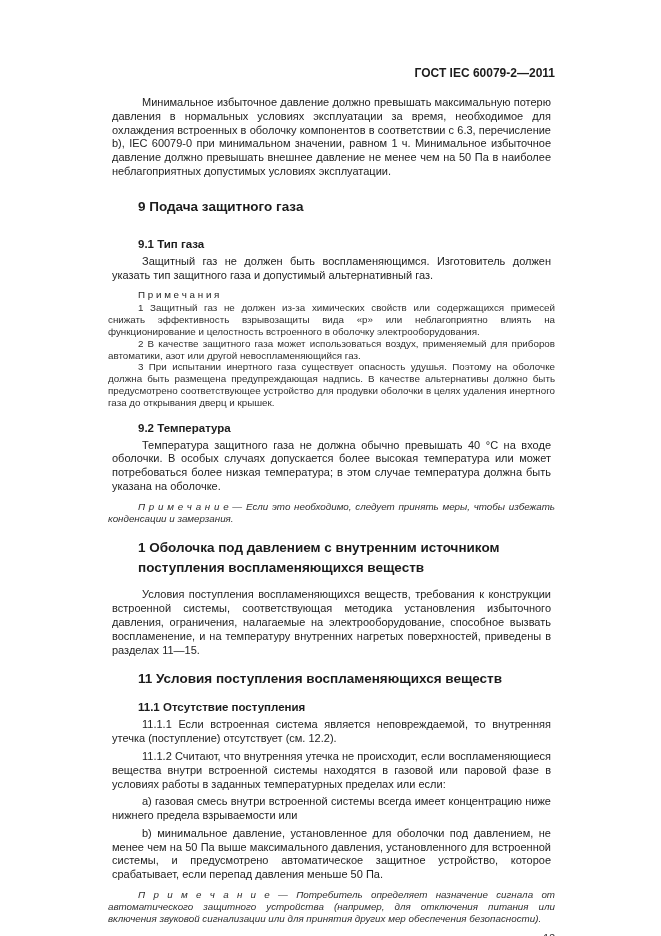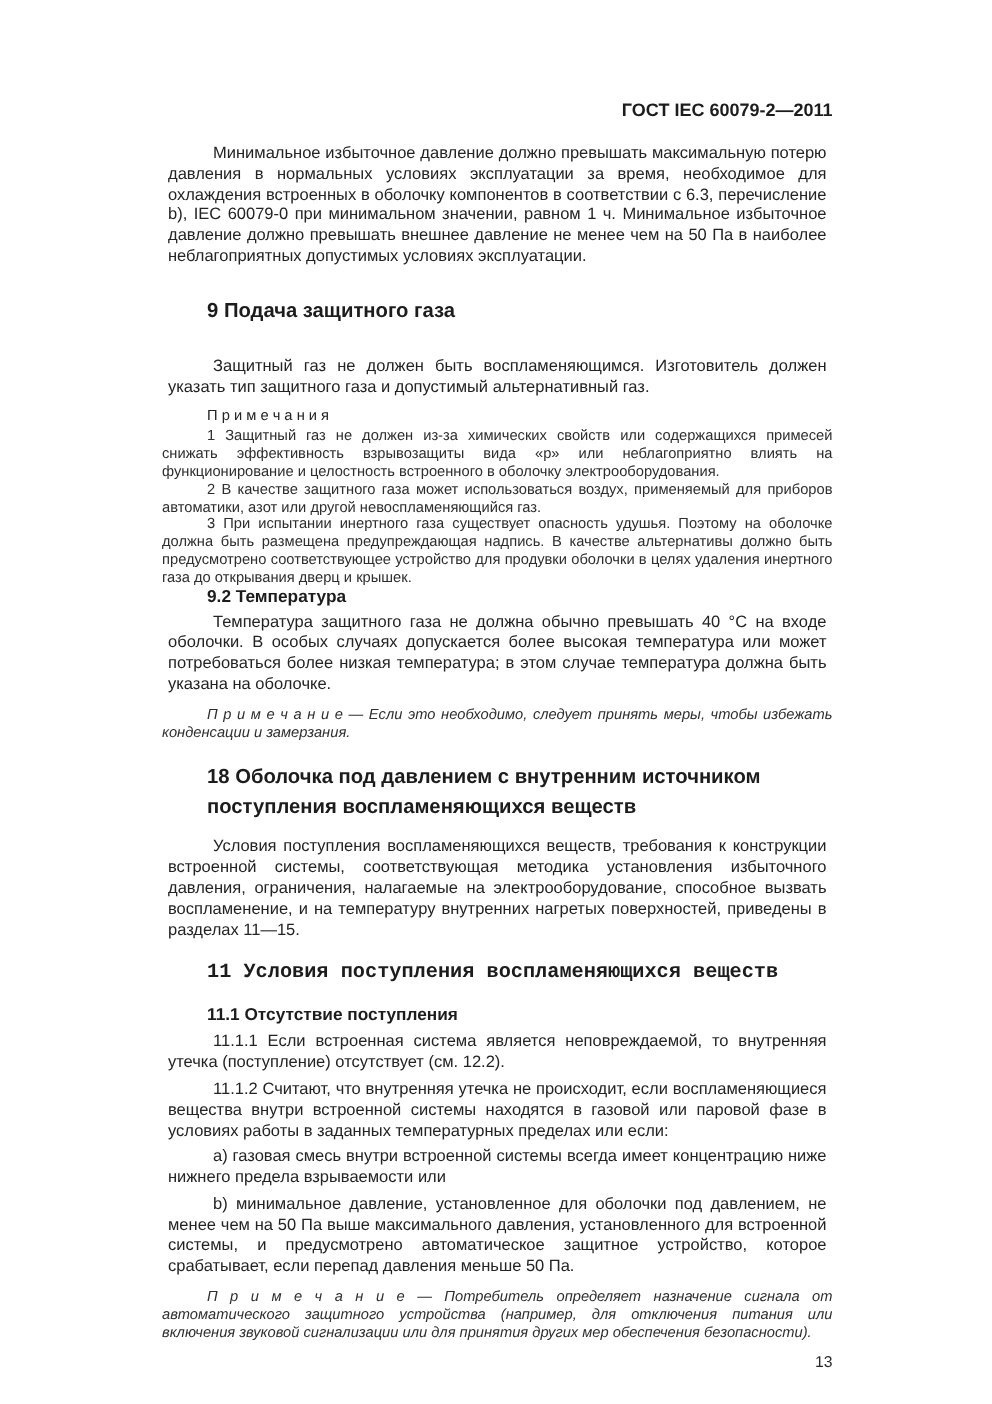--- a/index.html
+++ b/index.html
@@ -44,22 +44,22 @@
   }
   .chapter-heading {
     font-weight: bold;
     font-size: 13.5px;
     line-height: 20px;
     padding-left: 30px;
     margin: 18px 0 21px 0;
     color: #1c1c1c;
   }
   .chapter-heading.ch10 { margin: 14px 0 10px 0; }
-  .chapter-heading.ch11 { margin: 12px 0 12px 0; font-family: Liberation Mono, monospace; }
-  .subsection-heading.mt { margin-top: 0; }
+  .chapter-heading.ch11 { margin: 12px 0 12px 0; }
+  .subsection-heading.mt { margin-top: 13px; }
   .note-label {
     font-size: 9.8px;
     line-height: 12px;
     padding-left: 30px;
     margin: 7px 0 1px 0;
   }
   .note {
     font-size: 9.8px;
     line-height: 11.8px;
     text-align: justify;
@@ -79,32 +79,33 @@
 <body>
 
 <div class="page">
 
   <div class="doc-header">ГОСТ IEC 60079-2—2011</div>
 
   <p class="para">Минимальное избыточное давление должно превышать максимальную потерю давления в нормальных условиях эксплуатации за время, необходимое для охлаждения встроенных в оболочку компонентов в соответствии с 6.3, перечисление b), IEC 60079-0 при минимальном значении, равном 1 ч. Минимальное избыточное давление должно превышать внешнее давление не менее чем на 50 Па в наиболее неблагоприятных допустимых условиях эксплуатации.</p>
 
   <div class="chapter-heading">9 Подача защитного газа</div>
 
+  <div class="subsection-heading">9.1 Тип газа</div>
   <p class="para">Защитный газ не должен быть воспламеняющимся. Изготовитель должен указать тип защитного газа и допустимый альтернативный газ.</p>
 
   <div class="note-label">П р и м е ч а н и я</div>
   <p class="note">1 Защитный газ не должен из-за химических свойств или содержащихся примесей снижать эффективность взрывозащиты вида «р» или неблагоприятно влиять на функционирование и целостность встроенного в оболочку электрооборудования.</p>
   <p class="note">2 В качестве защитного газа может использоваться воздух, применяемый для приборов автоматики, азот или другой невоспламеняющийся газ.</p>
   <p class="note">3 При испытании инертного газа существует опасность удушья. Поэтому на оболочке должна быть размещена предупреждающая надпись. В качестве альтернативы должно быть предусмотрено соответствующее устройство для продувки оболочки в целях удаления инертного газа до открывания дверц и крышек.</p>
 
   <div class="subsection-heading mt">9.2 Температура</div>
   <p class="para">Температура защитного газа не должна обычно превышать 40 °С на входе оболочки. В особых случаях допускается более высокая температура или может потребоваться более низкая температура; в этом случае температура должна быть указана на оболочке.</p>
   <p class="note standalone">П р и м е ч а н и е — Если это необходимо, следует принять меры, чтобы избежать конденсации и замерзания.</p>
 
-  <div class="chapter-heading ch10">18 Оболочка под давлением с внутренним источником поступления воспламеняющихся веществ</div>
+  <div class="chapter-heading ch10">1 Оболочка под давлением с внутренним источником поступления воспламеняющихся веществ</div>
   <p class="para">Условия поступления воспламеняющихся веществ, требования к конструкции встроенной системы, соответствующая методика установления избыточного давления, ограничения, налагаемые на электрооборудование, способное вызвать воспламенение, и на температуру внутренних нагретых поверхностей, приведены в разделах 11—15.</p>
 
   <div class="chapter-heading ch11">11 Условия поступления воспламеняющихся веществ</div>
 
   <div class="subsection-heading">11.1 Отсутствие поступления</div>
   <p class="para">11.1.1 Если встроенная система является неповреждаемой, то внутренняя утечка (поступление) отсутствует (см. 12.2).</p>
   <p class="para">11.1.2 Считают, что внутренняя утечка не происходит, если воспламеняющиеся вещества внутри встроенной системы находятся в газовой или паровой фазе в условиях работы в заданных температурных пределах или если:</p>
   <p class="para">a) газовая смесь внутри встроенной системы всегда имеет концентрацию ниже нижнего предела взрываемости или</p>
   <p class="para">b) минимальное давление, установленное для оболочки под давлением, не менее чем на 50 Па выше максимального давления, установленного для встроенной системы, и предусмотрено автоматическое защитное устройство, которое срабатывает, если перепад давления меньше 50 Па.</p>
   <p class="note standalone">П р и м е ч а н и е — Потребитель определяет назначение сигнала от автоматического защитного устройства (например, для отключения питания или включения звуковой сигнализации или для принятия других мер обеспечения безопасности).</p>

